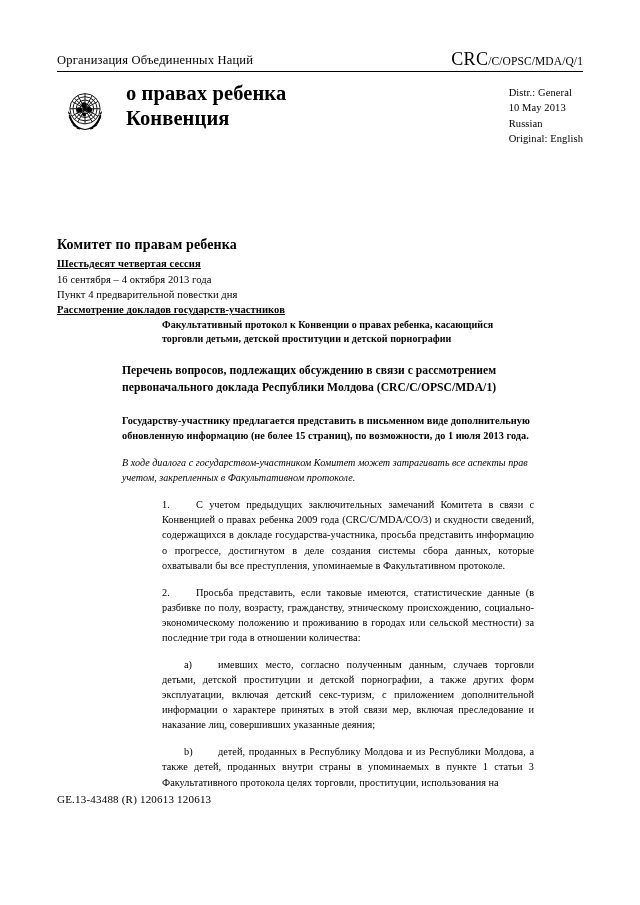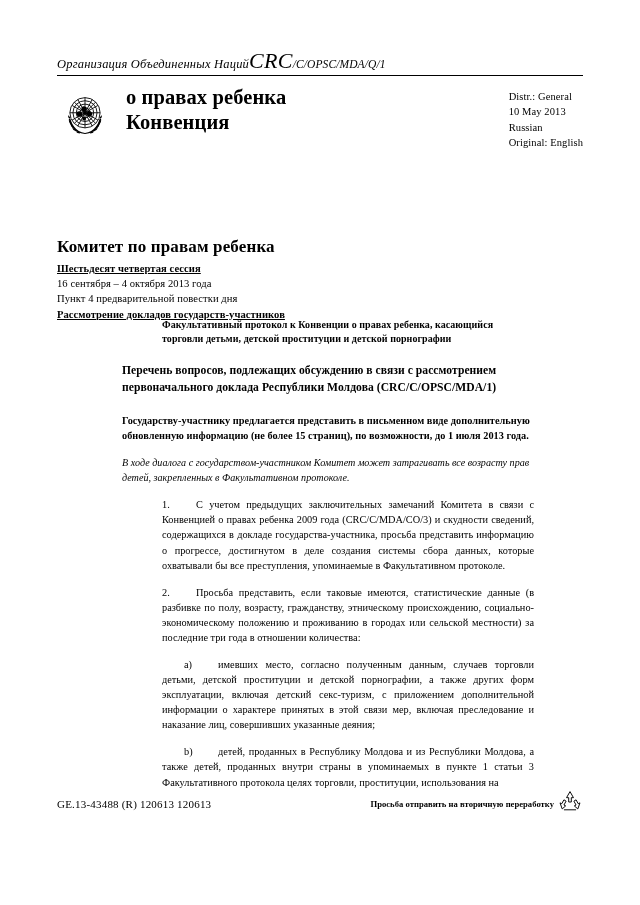--- a/index.html
+++ b/index.html
@@ -27,36 +27,36 @@
   
   .masthead {
     position: absolute;
     left: 57px;
     top: 50px;
     width: 526px;
   }
   .masthead-top {
     display: flex;
     align-items: flex-end;
+    justify-content: space-between;
     padding-bottom: 1px;
-    font-style: italic;
   }
   .org-name {
     font-size: 12.5px;
     letter-spacing: .2px;
     line-height: 1.1;
     white-space: nowrap;
   }
   .symbol-line {
     white-space: nowrap;
     text-align: right;
     line-height: 1;
   }
   .symbol-main {
-    font-size: 22px;
+    font-size: 18px;
     letter-spacing: .3px;
   }
   .symbol-sub {
     font-size: 11.5px;
     letter-spacing: .1px;
   }
   .rule-thin {
     border-bottom: 1px solid #000;
     height: 0;
     margin-top: 2px;
@@ -98,21 +98,21 @@
     position: absolute;
     left: 57px;
     top: 235px;
     width: 330px;
     font-size: 10.6px;
     line-height: 1.45;
     letter-spacing: .05px;
   }
   .committee .c-bold-lg {
     font-weight: bold;
-    font-size: 17px;
+    font-size: 14px;
     letter-spacing: .15px;
     padding-bottom: 1px;
   }
   .committee .c-bold {
     font-weight: bold;
     text-decoration: underline;
   }
 
   
   .content {
@@ -285,21 +285,21 @@
   </div>
 
   <div class="content">
 
     <div class="doc-title">Факультативный протокол к Конвенции о правах ребенка, касающийся торговли детьми, детской проституции и детской порнографии</div>
 
     <div class="doc-subtitle">Перечень вопросов, подлежащих обсуждению в связи с рассмотрением первоначального доклада Республики Молдова (CRC/C/OPSC/MDA/1)</div>
 
     <div class="instruction">Государству-участнику предлагается представить в письменном виде дополнительную обновленную информацию (не более 15 страниц), по возможности, до 1 июля 2013 года.</div>
 
-    <div class="note-italic">В ходе диалога с государством-участником Комитет может затрагивать все возрасту прав детей, закрепленных в Факультативном протоколе.</div>
+    <div class="note-italic">В ходе диалога с государством-участником Комитет может затрагивать все аспекты прав учетом, закрепленных в Факультативном протоколе.</div>
 
     <div class="para">
       <span class="num">1.</span><span>С учетом предыдущих заключительных замечаний Комитета в связи с Конвенцией о правах ребенка 2009 года (CRC/C/MDA/CO/3) и скудности сведений, содержащихся в докладе государства-участника, просьба представить информацию о прогрессе, достигнутом в деле создания системы сбора данных, которые охватывали бы все преступления, упоминаемые в Факультативном протоколе.</span>
     </div>
 
     <div class="para">
       <span class="num">2.</span><span>Просьба представить, если таковые имеются, статистические данные (в разбивке по полу, возрасту, гражданству, этническому происхождению, социально-экономическому положению и проживанию в городах или сельской местности) за последние три года в отношении количества:</span>
     </div>
 
     <div class="para sub">
@@ -307,26 +307,15 @@
     </div>
 
     <div class="para sub">
       <span class="num">b)</span><span>детей, проданных в Республику Молдова и из Республики Молдова, а также детей, проданных внутри страны в упоминаемых в пункте 1 статьи 3 Факультативного протокола целях торговли, проституции, использования на</span>
     </div>
   </div>
 
   <div class="footer">
     <div class="job-number">GE.13-43488  (R)  120613  120613</div>
 
-    <div class="recycle-wrap">
-      <span class="recycle-text">Просьба отправить на вторичную переработку</span>
-      <svg class="recycle-icon" viewBox="0 0 60 60">
-        <g fill="none" stroke="#000" stroke-width="2.2" stroke-linejoin="round">
-          <path d="M30 6 L38 20 L33 20 L33 30 L27 30 L27 20 L22 20 Z"></path>
-          <path d="M12 46 L7 32 L11 34 L16 25 L21 28 L16 37 L20 39 Z"></path>
-          <path d="M48 46 L53 32 L49 34 L44 25 L39 28 L44 37 L40 39 Z"></path>
-          <path d="M16 48 L44 48"></path>
-        </g>
-      </svg>
-    </div>
   </div>
 
 </div>
 
 </body></html>

